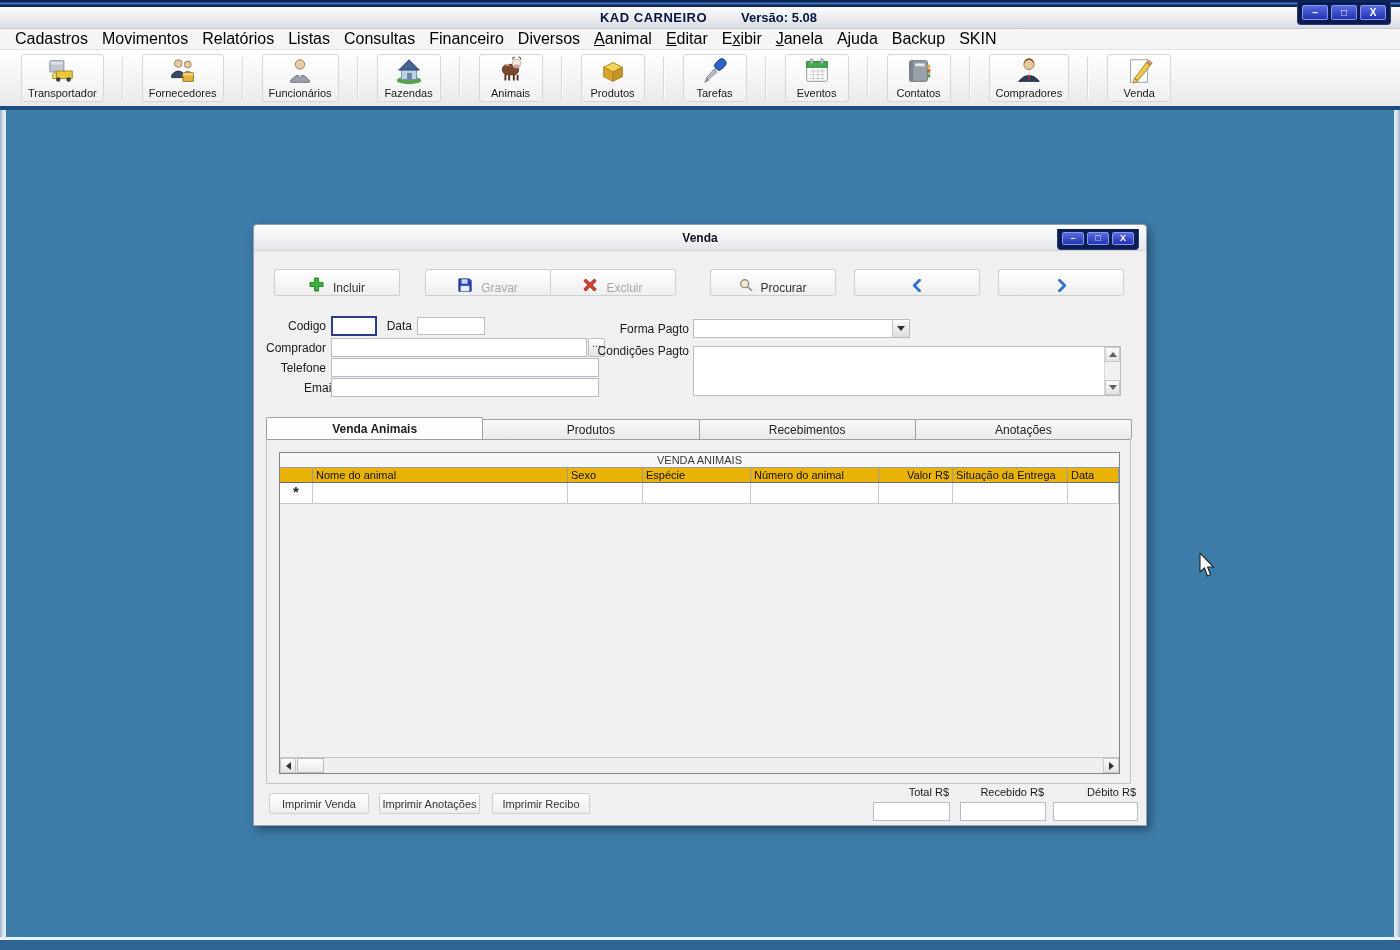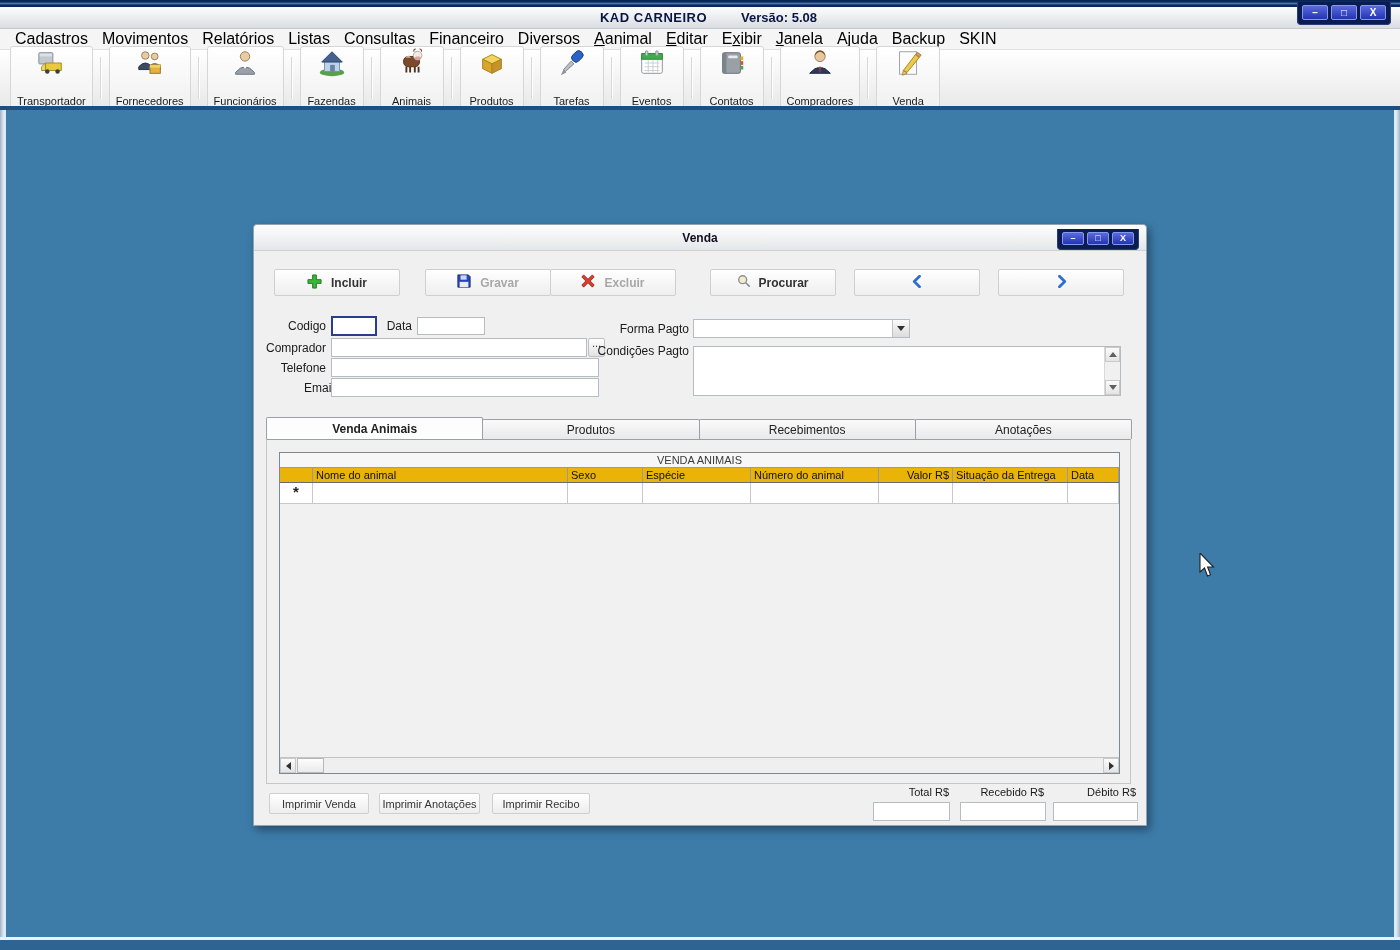--- a/index.html
+++ b/index.html
@@ -22,21 +22,21 @@
     display:flex; align-items:center; justify-content:center; line-height:1; cursor:default; }
   .winctl-outer { right:9px; top:2px; z-index:5; }
 
   .menubar { left:0; right:0; top:29px; height:21px; background:#f5f5f5;
     border-bottom:1px solid #e2e2e2; display:flex; align-items:center; padding-left:8px; }
   .menu-item { font-size:16px; color:#000; padding:2px 7px; white-space:nowrap; }
   .menu-item u { text-decoration:underline; }
 
   .toolbar { left:0; right:0; top:50px; height:56px;
     background:linear-gradient(#ffffff,#e9e9e9); display:flex; align-items:center; padding:0 5px; }
-  .tbtn { height:64px; min-width:64px; padding:1px 6px 2px; margin:0 5px;
+  .tbtn { height:48px; min-width:64px; padding:1px 6px 2px; margin:0 16px;
     border:1px solid #d6d6d6; border-radius:3px; background:linear-gradient(#ffffff,#f0f0f0);
     display:flex; flex-direction:column; align-items:center; justify-content:space-between; cursor:default; }
   .tbtn .ticon { height:30px; display:flex; align-items:center; }
   .tbtn .tlabel { font-size:11px; color:#1a1a1a; line-height:12px; white-space:nowrap; }
   .tb-sep { width:2px; height:42px; border-left:1px solid #d8d8d8; border-right:1px solid #ffffff; margin:0 2px; }
   .toolbar-underline { left:0; right:0; top:106px; height:4px; background:#1d4e80; }
 
   .frame-left  { left:0;  top:110px; bottom:13px; width:4px; background:linear-gradient(90deg,#9fb4c6,#e6eff6); }
   .frame-right { right:0; top:110px; bottom:13px; width:4px; background:linear-gradient(270deg,#9fb4c6,#e6eff6); }
   .client { left:4px; right:4px; top:110px; bottom:13px; background:#3d7ca8;
@@ -48,22 +48,22 @@
     border:1px solid #94a2b2; border-radius:4px 4px 0 0;
     box-shadow:3px 4px 8px rgba(0,0,20,.4); z-index:3; }
   .venda-titlebar { left:0; right:0; top:0; height:26px; border-radius:4px 4px 0 0;
     background:linear-gradient(#fdfdfd,#e4e7ea); border-bottom:1px solid #d2d2d2;
     display:flex; align-items:center; justify-content:center; }
   .venda-title { font-weight:bold; font-size:12px; color:#101020; }
   .winctl-inner { right:7px; top:4px; z-index:2; }
   .winctl-inner .wbtn { width:22px; height:13px; font-size:9px; }
 
   .action-btn { top:44px; height:27px; width:126px; border:1px solid #cfcfcf; border-radius:2px;
-    background:linear-gradient(#ffffff,#eeeeee); display:flex; align-items:center; justify-content:center;
-    gap:9px; font-size:12px; color:#333; cursor:default;font-weight:bold; }
+    background:linear-gradient(#ffffff,#eeeeee); display:flex; align-items:flex-end; justify-content:center;
+    gap:9px; font-size:12px; color:#333; cursor:default; }
   .action-btn.disabled { color:#a8a8a8; }
 
   .flabel { font-size:12px; color:#1a1a1a; text-align:right; }
   .txt { border:1px solid #b5bcc4; background:#fff; font-family:"Liberation Sans",sans-serif;
     font-size:12px; padding:1px 3px; }
   .txt.focused { border:2px solid #2b3c8e; }
   .lookup-btn { width:17px; height:19px; border:1px solid #c0c0c0; border-radius:2px;
     background:linear-gradient(#ffffff,#e2e2e2); font-size:11px; line-height:9px; text-align:center;
     color:#333; cursor:default; }
   .combo { border:1px solid #b5bcc4; background:#fff; display:flex; }

